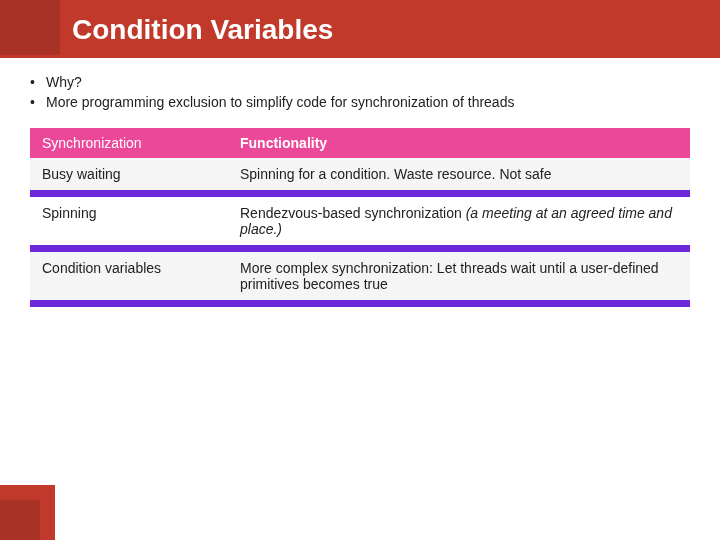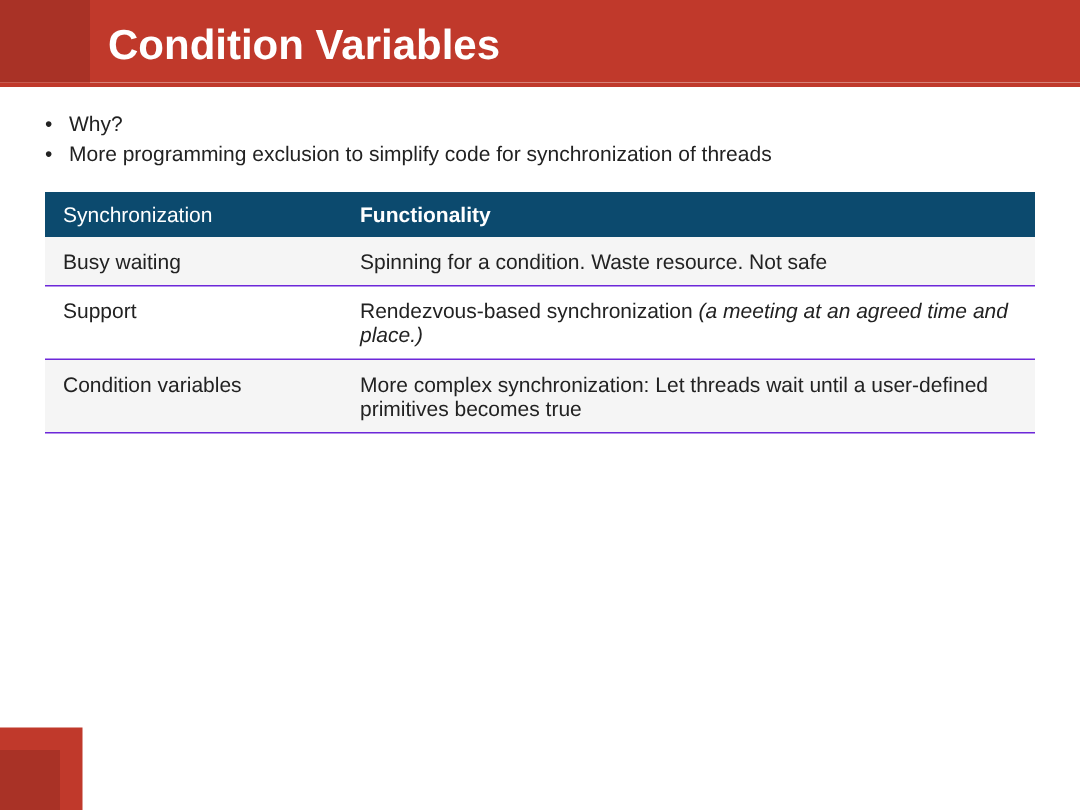--- a/index.html
+++ b/index.html
@@ -78,34 +78,34 @@
       color: #222;
     }
 
     table {
       width: 100%;
       border-collapse: collapse;
       font-size: 14px;
     }
 
     thead tr {
-      background: #0c4a6e;
+      background: #ec4899;
       padding-left: 12px;
     }
 
     thead tr th {
       color: #ffffff;
       font-weight: bold;
       padding: 7px 12px;
       text-align: left;
     }
 
     tbody tr {
       background: #ffffff;
-      border-bottom: 1px solid #6d28d9;
+      border-bottom: 7px solid #6d28d9;
     }
 
     tbody tr:nth-child(odd) {
       background: #f5f5f5;
     }
 
     tbody tr td {
       padding: 8px 12px;
       color: #222;
       vertical-align: top;
@@ -165,21 +165,21 @@
         <th class="left-col">Synchronization</th>
         <th class="right-col">Functionality</th>
       </tr>
     </thead>
     <tbody id="table-body">
     <tr>
           <td class="left-col">Busy waiting</td>
           <td class="right-col">Spinning for a condition. Waste resource. Not safe</td>
         </tr>
         <tr>
-          <td class="left-col">Support</td>
+          <td class="left-col">Spinning</td>
           <td class="right-col"><span>Rendezvous-based synchronization </span><span class="italic-text">(a meeting at an agreed time and place.)</span></td>
         </tr>
         <tr>
           <td class="left-col">Condition variables</td>
           <td class="right-col">More complex synchronization:  Let  threads wait until a user-defined primitives becomes true</td>
         </tr>
       </tbody>
   </table>
 
 </div>

